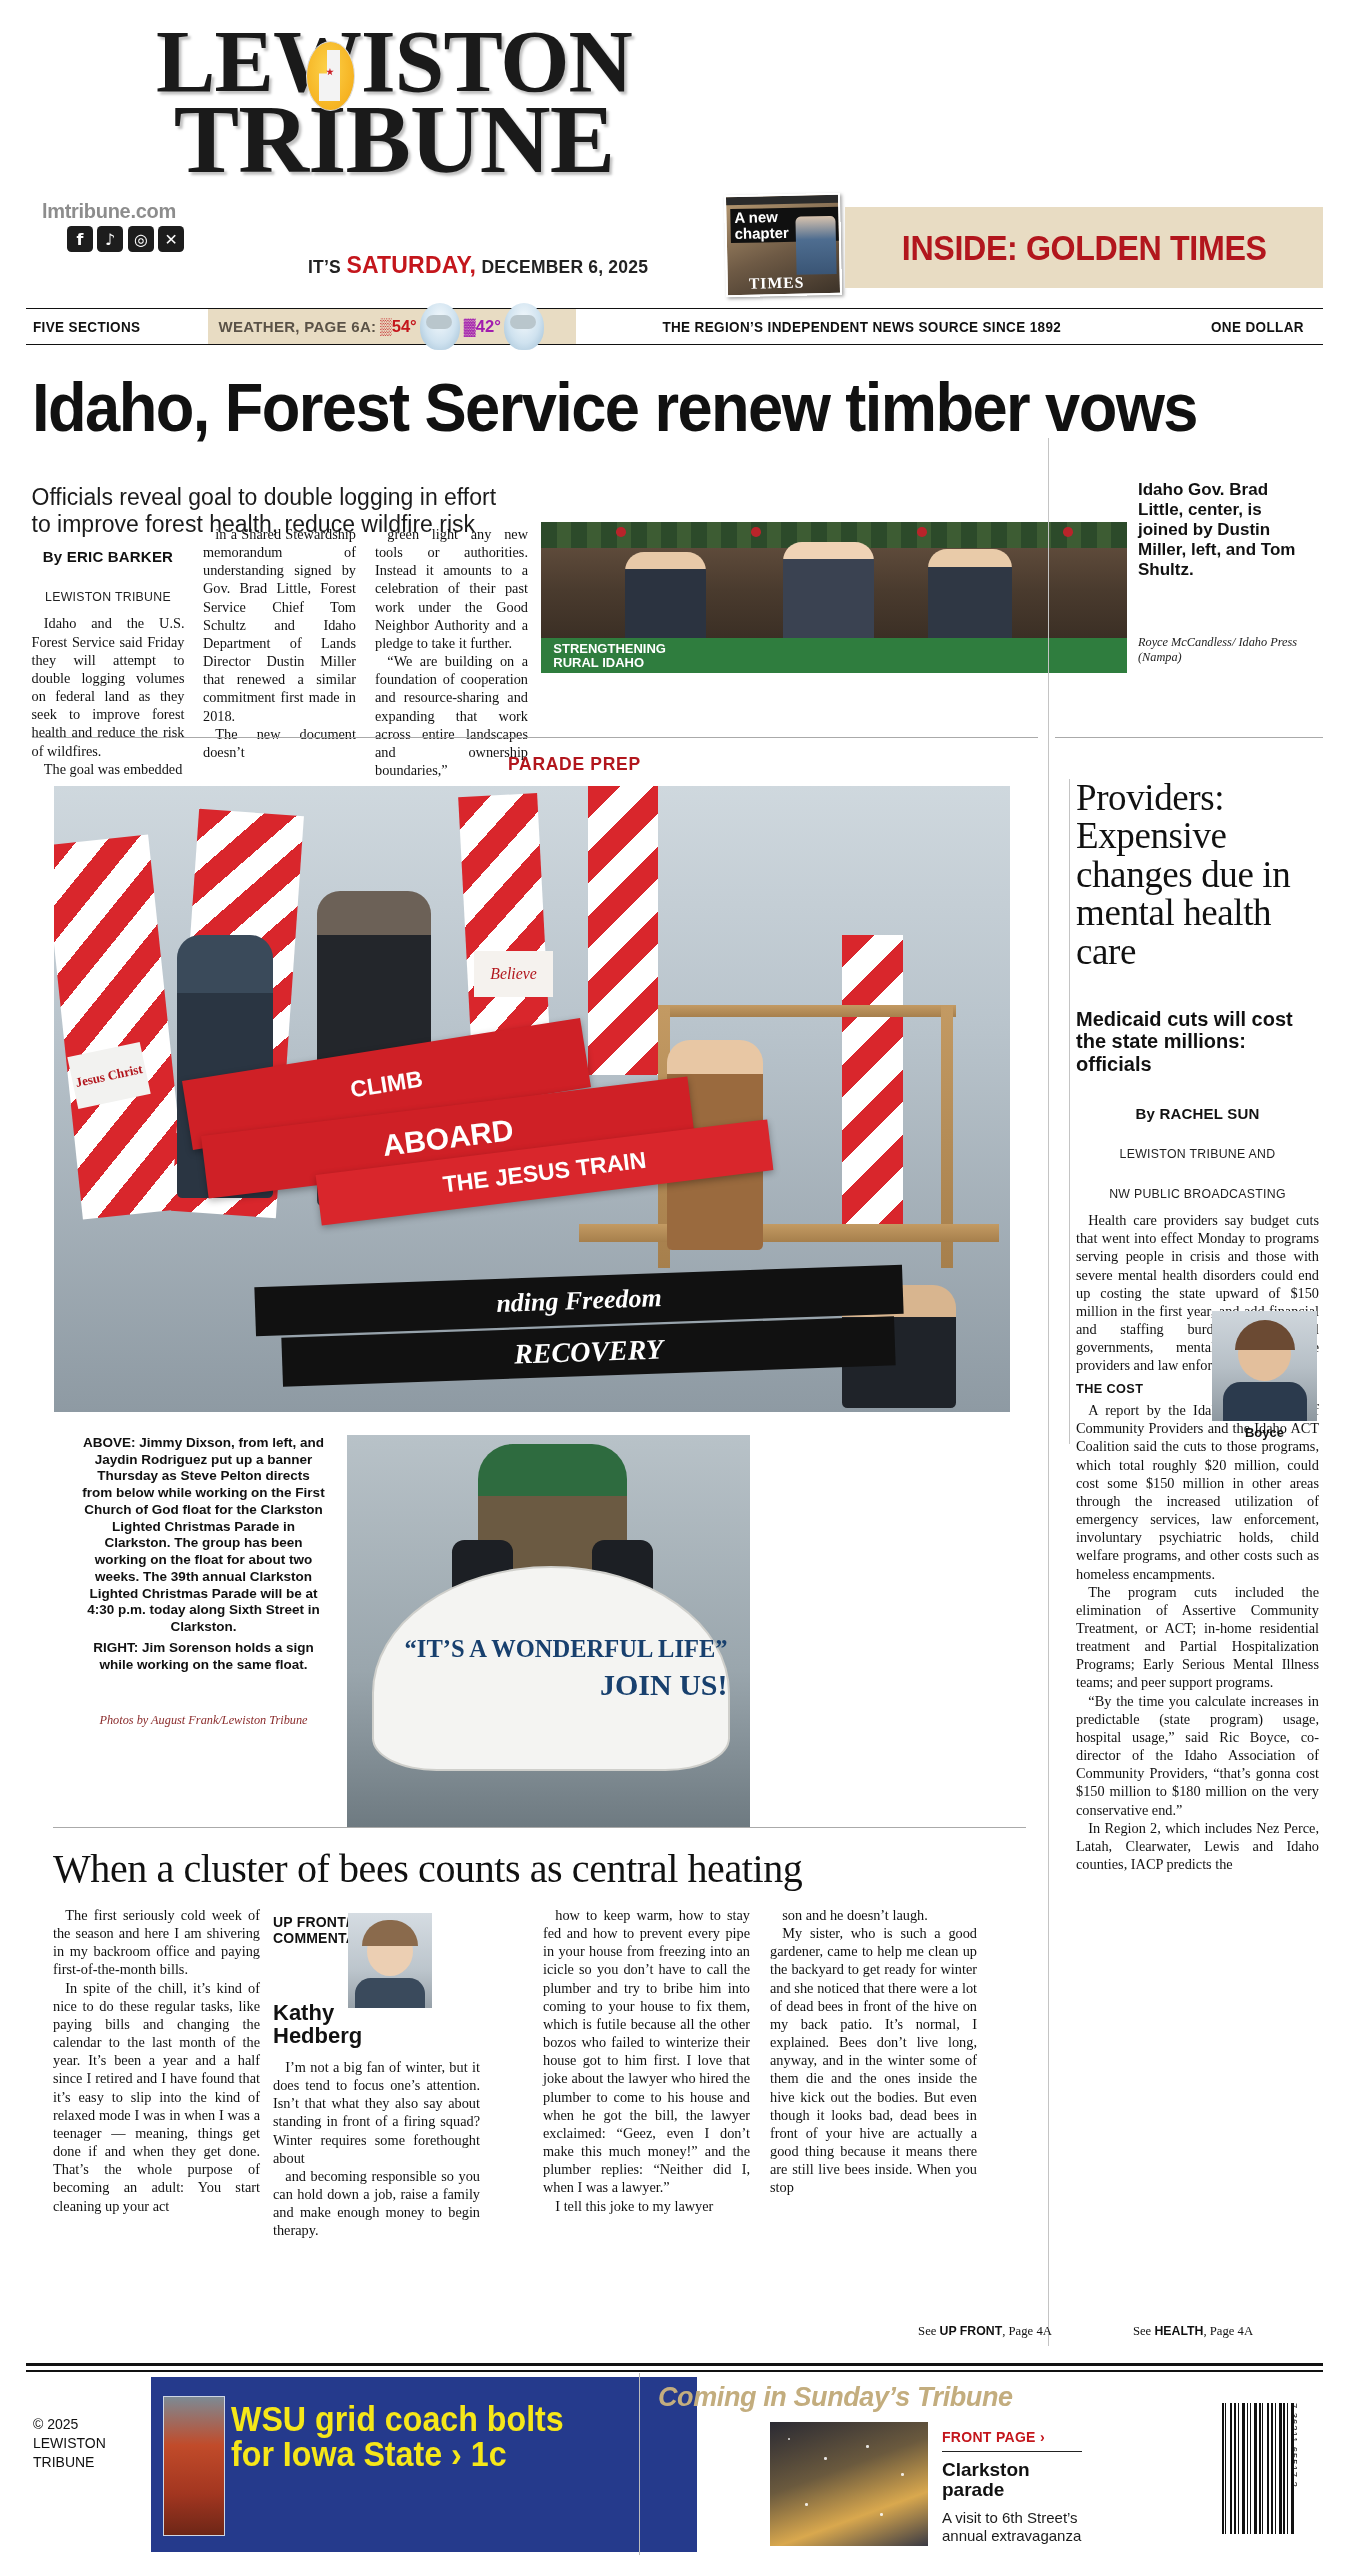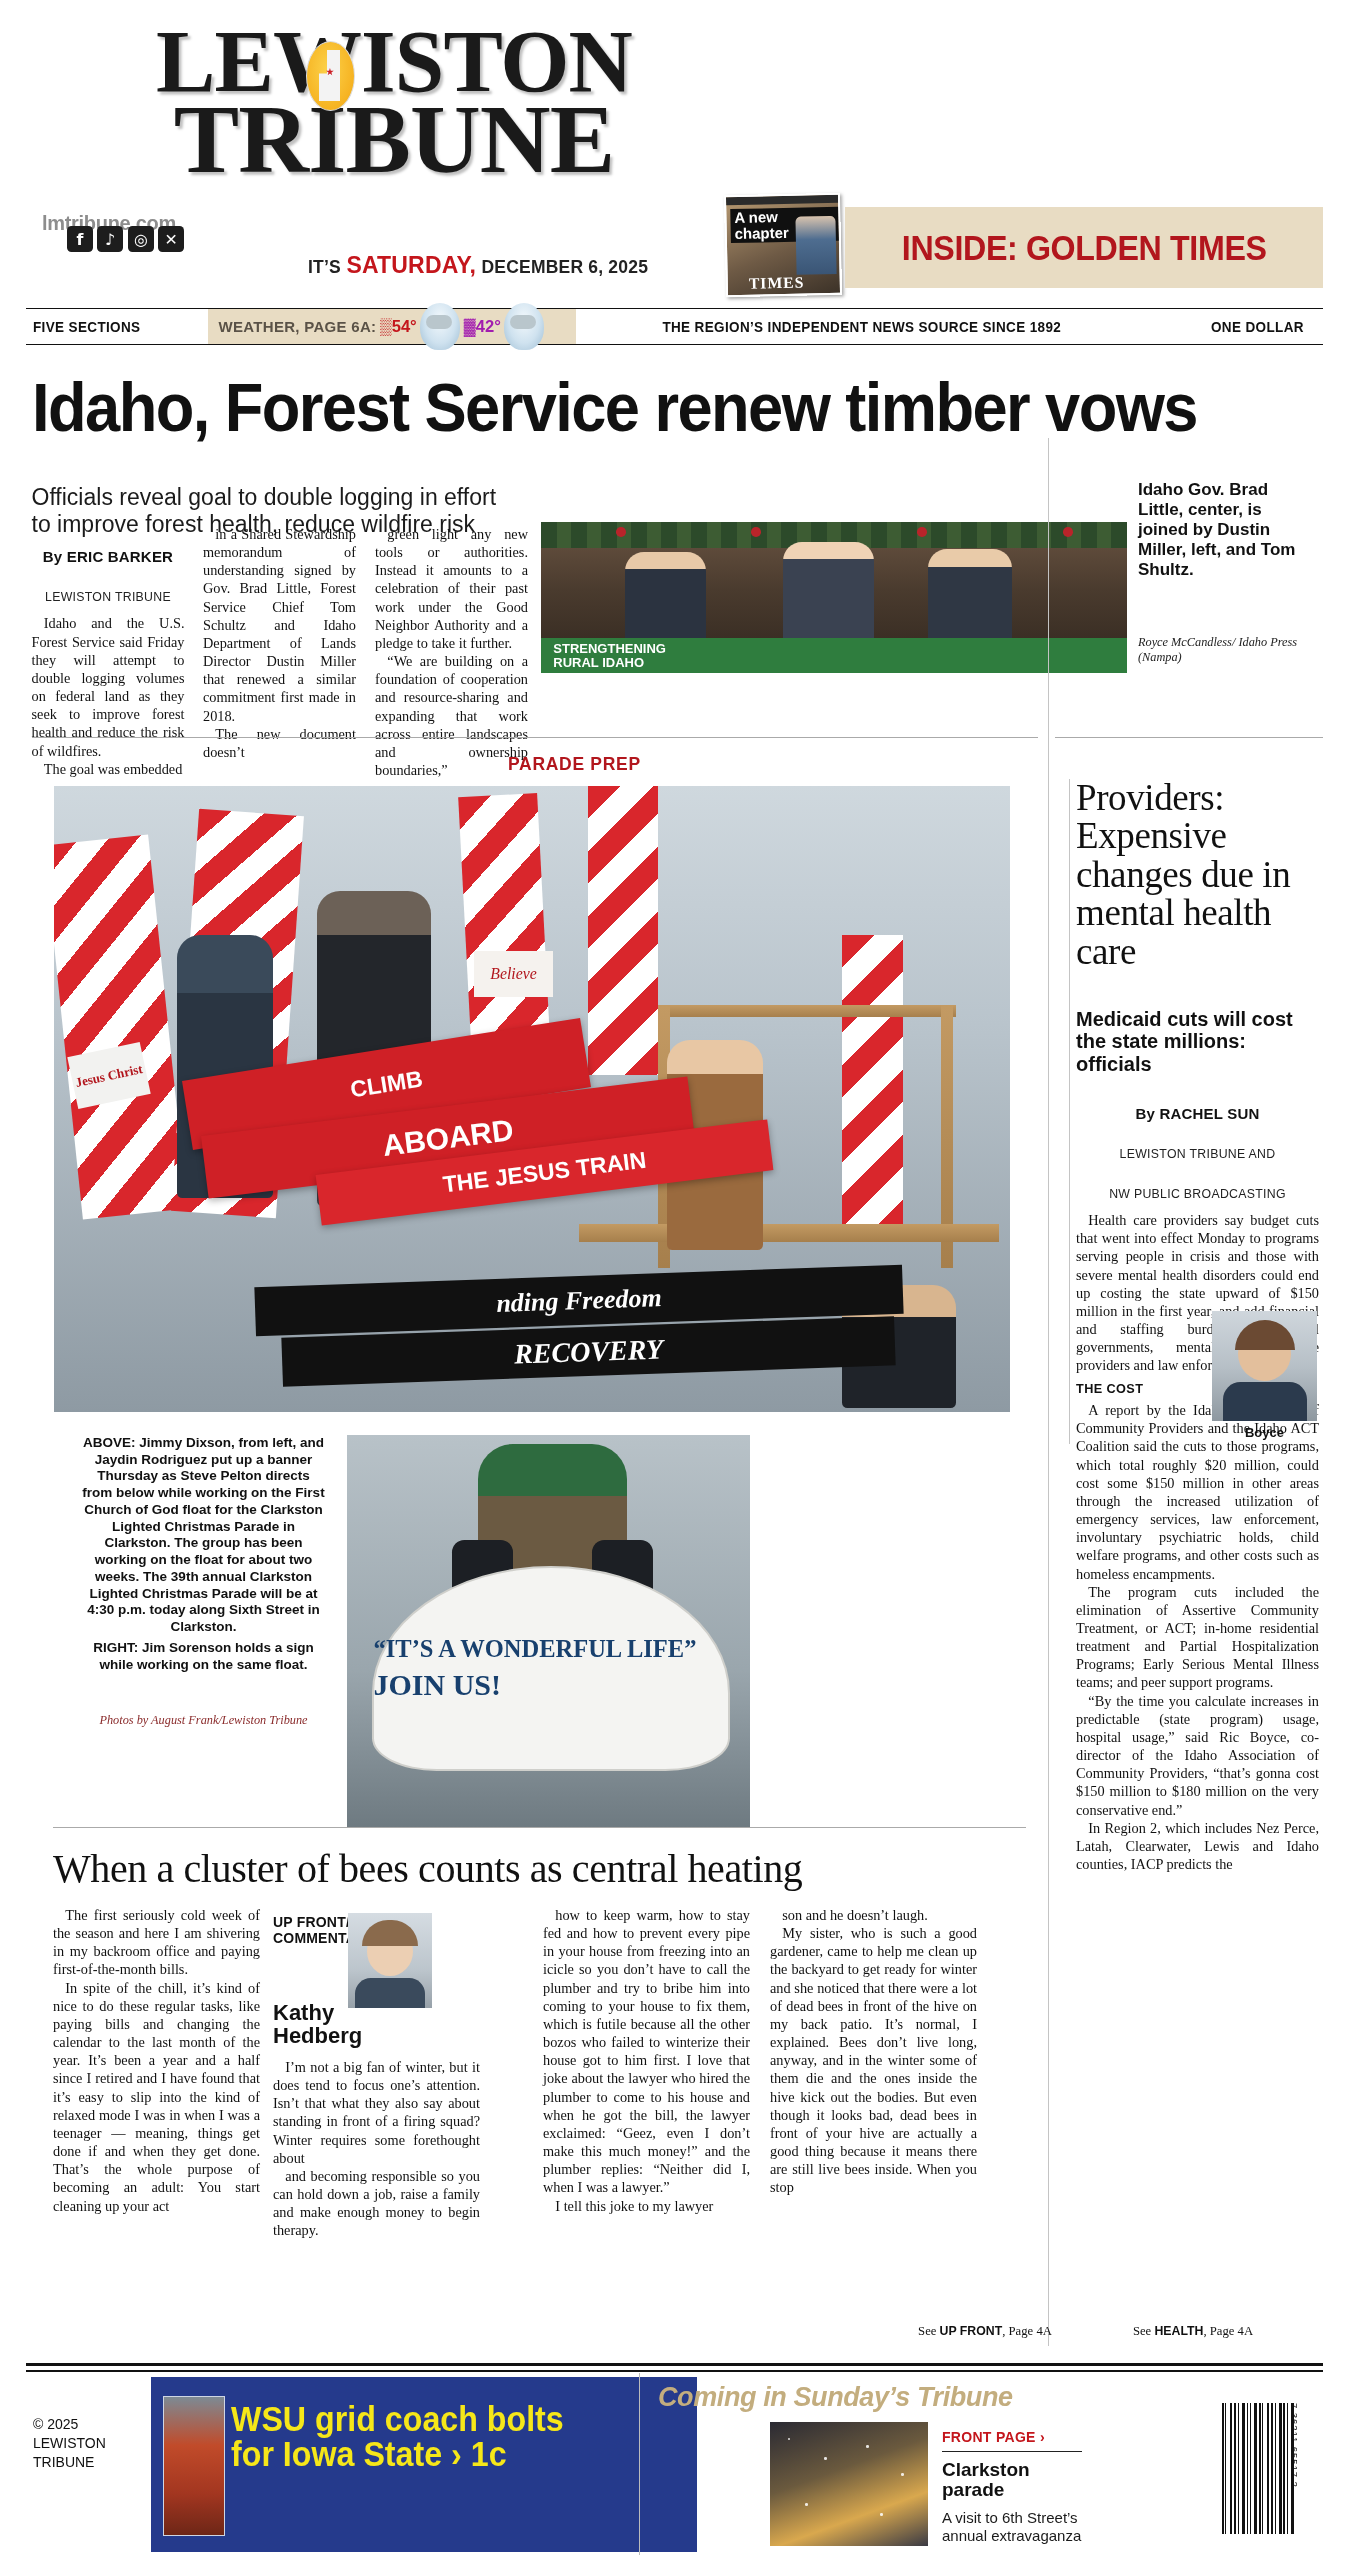--- a/index.html
+++ b/index.html
@@ -47,21 +47,21 @@
     background: #f3f3f3;
     clip-path: polygon(38% 0%, 100% 0%, 100% 100%, 0% 100%, 0% 46%, 38% 46%);
   }
   .id-star {
     position:absolute; left: 44px; top: 39px; width: 7.9px; height: 7.9px;
     background: #cc2026;
     clip-path: polygon(50% 0%, 61% 35%, 98% 35%, 68% 57%, 79% 91%, 50% 70%, 21% 91%, 32% 57%, 2% 35%, 39% 35%);
   }
 
   .site-url {
-    position: absolute; left: 42px; top: 212px;
+    position: absolute; left: 42px; top: 200px;
     font-size: 20px; font-weight: bold; color: #8d8d8d;
     letter-spacing: -0.3px;
   }
   .social-row {
     position: absolute; left: 67px; top: 226px;
     display: flex; gap: 4.4px;
   }
   .soc {
     width: 26px; height: 26px; border-radius: 4.4px;
     background: #1d1d1d; color:#fff;
@@ -258,21 +258,21 @@
   }
   .sign-photo {
     position:absolute; left: 347px; top: 1435px; width: 403px; height: 392px;
     background: linear-gradient(180deg,#b8c2c8 0%, #9aa6ad 60%, #6e7a81 100%);
     overflow:hidden;
   }
   .sign-shape{
     position:absolute; left: 24.5px; top: 131px; width: 354px; height: 201px;
     background:#f4f4f2; border: 2.6px solid #cfcfcb;
     border-radius: 50% 50% 18% 18% / 62% 62% 16% 16%;
-    display:flex;flex-direction:column;align-items:flex-start;justify-content:center;
+    display:flex;flex-direction:column;align-items:flex-end;justify-content:center;
     color:#18406e; font-family:"Liberation Serif",serif; font-weight:bold;
     text-align:center; line-height:1.12;
   }
   .sign-shape .l1{font-size:24.5px;}
   .sign-shape .l2{font-size:30px;margin-top:5.3px;}
 
   
   .health-head {
     position:absolute; left: 1076px; top: 779px; width: 243px;
     font-family:"Liberation Serif",serif; font-weight: normal; font-size: 37px;

